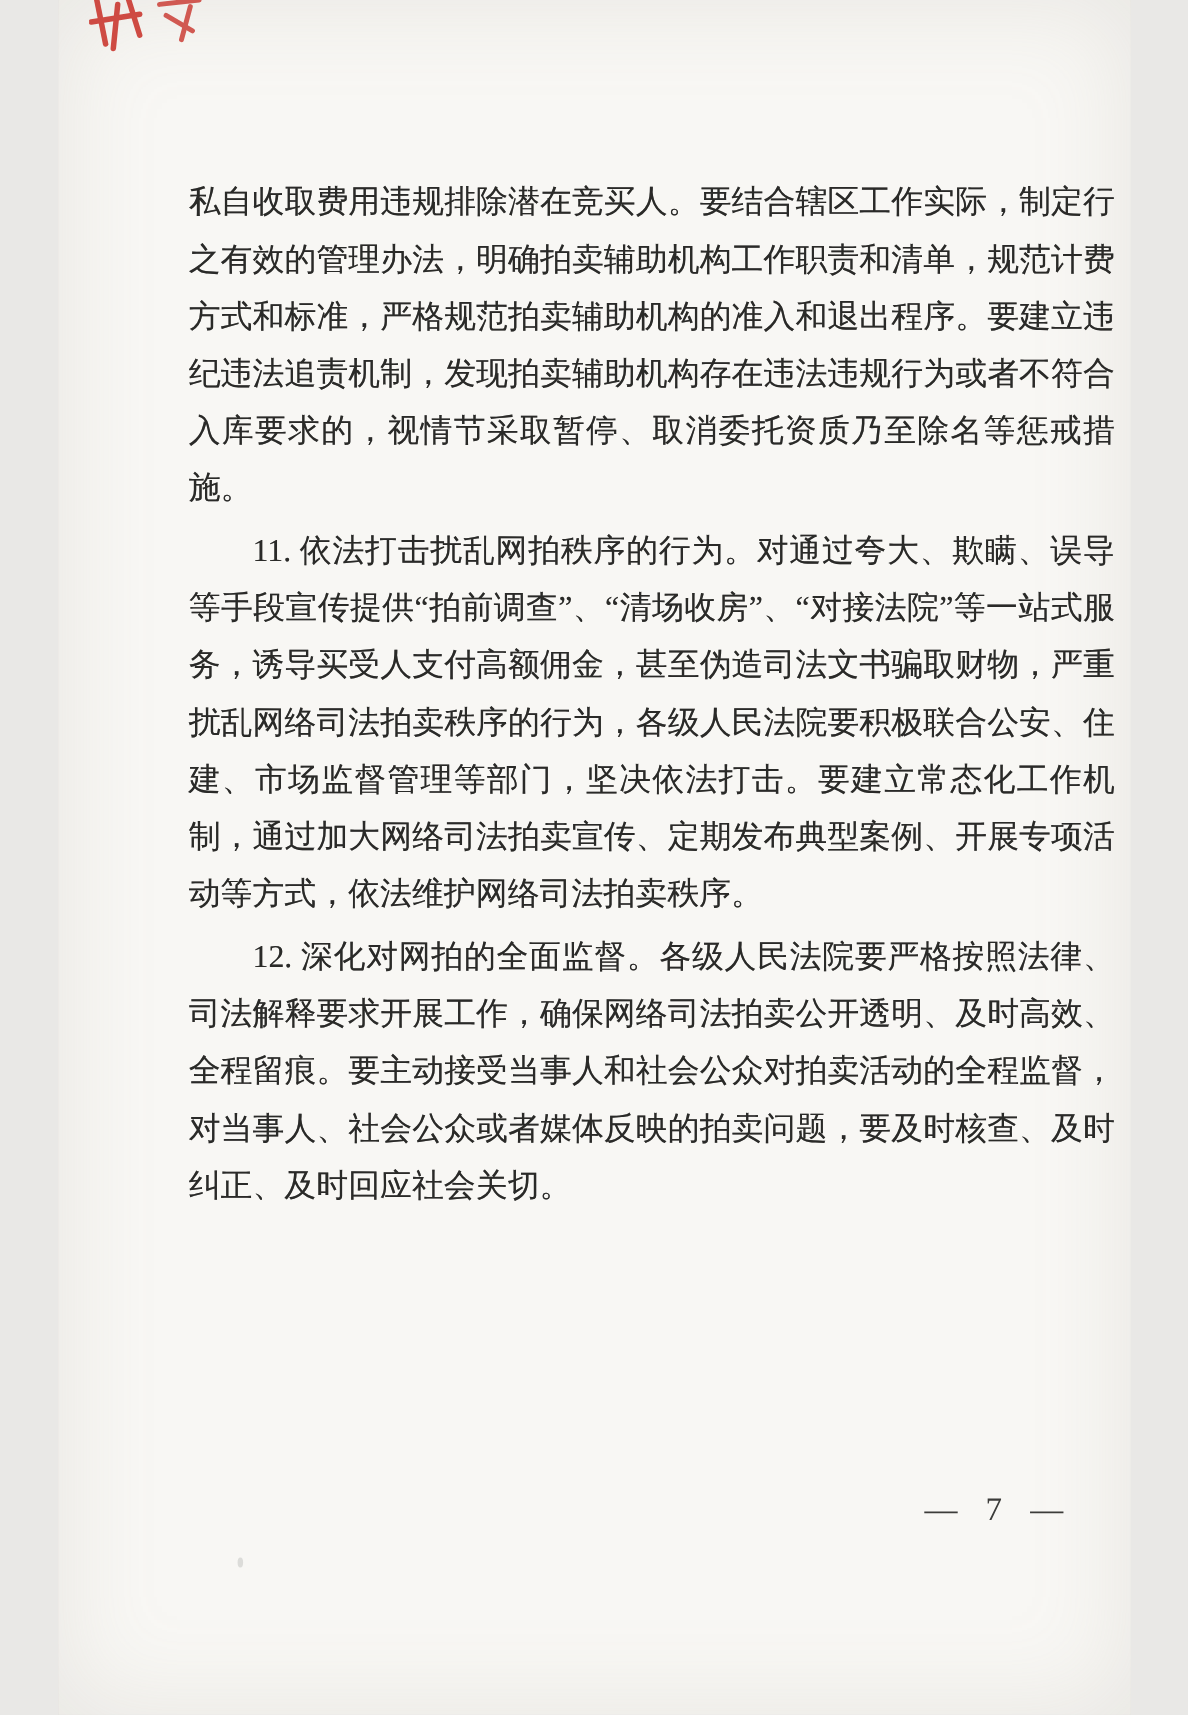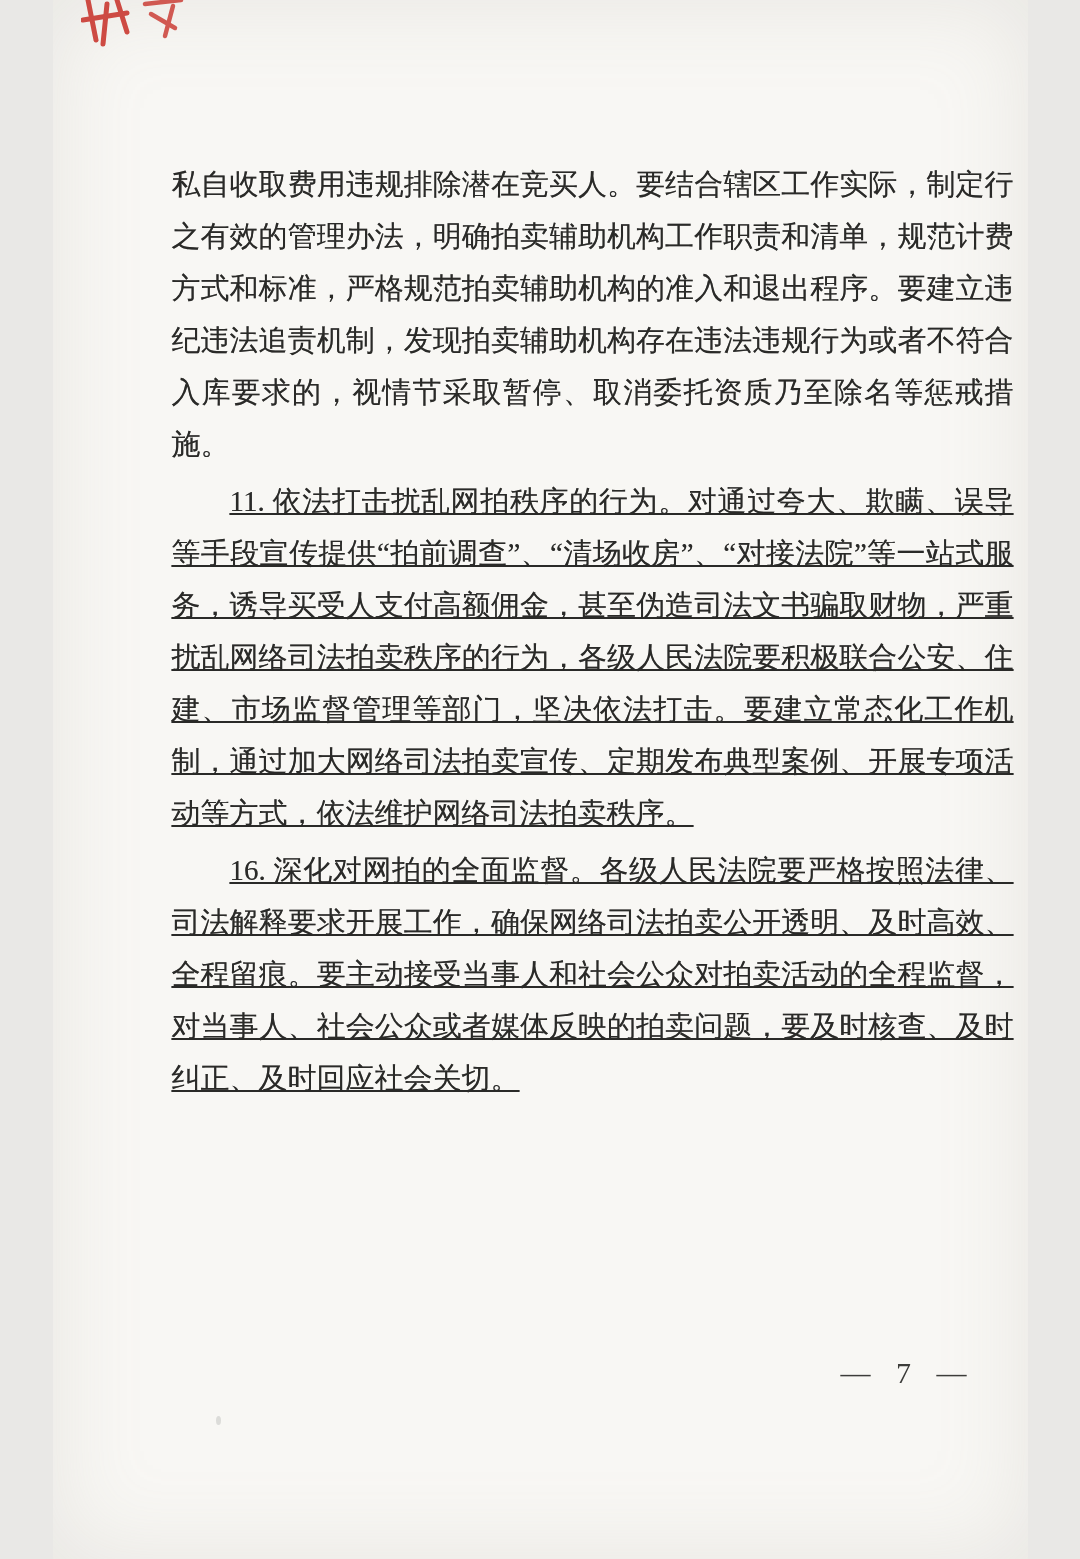--- a/index.html
+++ b/index.html
@@ -27,21 +27,20 @@
     line-height: 52px;
     text-align: justify;
     text-justify: inter-character;
     text-shadow: 0 0 0.5px rgba(45,45,45,0.55);
   }
   .content p {
     margin: 0;
   }
   .content p + p {
     margin-top: 5px;
-    text-decoration: underline;
   }
   .content p.indent {
     text-indent: 2em;
   }
   .page-number {
     position: absolute;
     top: 1356px;
     left: 788px;
     font-size: 30px;
     color: #3c3c3a;
@@ -83,20 +82,20 @@
     <g stroke="#c9342c" stroke-width="4.5" stroke-linecap="round" fill="none" opacity="0.8">
       <path d="M4 4 L40 0"></path>
       <path d="M10 14 L34 28"></path>
       <path d="M32 6 L24 36"></path>
     </g>
   </svg>
 
   <div class="content">
     <p>私自收取费用违规排除潜在竞买人。要结合辖区工作实际，制定行之有效的管理办法，明确拍卖辅助机构工作职责和清单，规范计费方式和标准，严格规范拍卖辅助机构的准入和退出程序。要建立违纪违法追责机制，发现拍卖辅助机构存在违法违规行为或者不符合入库要求的，视情节采取暂停、取消委托资质乃至除名等惩戒措施。</p>
     <p class="indent">11. 依法打击扰乱网拍秩序的行为。对通过夸大、欺瞒、误导等手段宣传提供“拍前调查”、“清场收房”、“对接法院”等一站式服务，诱导买受人支付高额佣金，甚至伪造司法文书骗取财物，严重扰乱网络司法拍卖秩序的行为，各级人民法院要积极联合公安、住建、市场监督管理等部门，坚决依法打击。要建立常态化工作机制，通过加大网络司法拍卖宣传、定期发布典型案例、开展专项活动等方式，依法维护网络司法拍卖秩序。</p>
-    <p class="indent">16. 深化对网拍的全面监督。各级人民法院要严格按照法律、司法解释要求开展工作，确保网络司法拍卖公开透明、及时高效、全程留痕。要主动接受当事人和社会公众对拍卖活动的全程监督，对当事人、社会公众或者媒体反映的拍卖问题，要及时核查、及时纠正、及时回应社会关切。</p>
+    <p class="indent">12. 深化对网拍的全面监督。各级人民法院要严格按照法律、司法解释要求开展工作，确保网络司法拍卖公开透明、及时高效、全程留痕。要主动接受当事人和社会公众对拍卖活动的全程监督，对当事人、社会公众或者媒体反映的拍卖问题，要及时核查、及时纠正、及时回应社会关切。</p>
   </div>
 
   <div class="page-number">— 7 —</div>
 
   <div class="scan-speck"></div>
 
 </div>
 
 </body></html>

